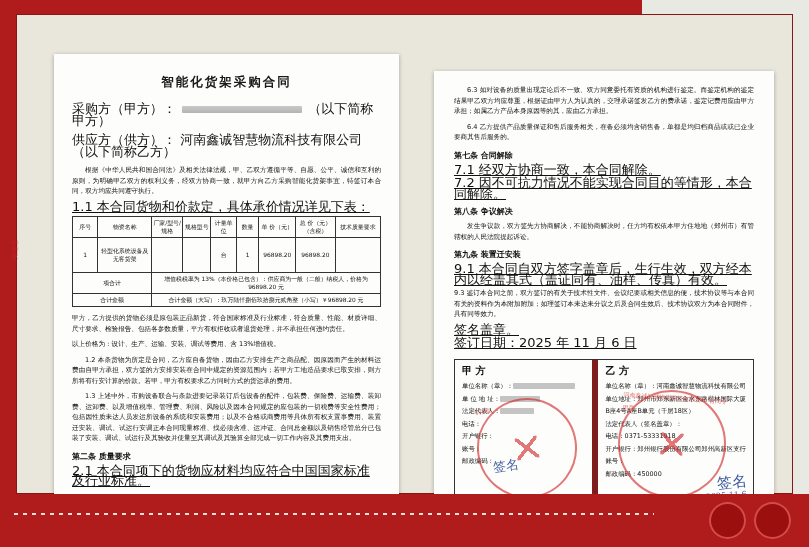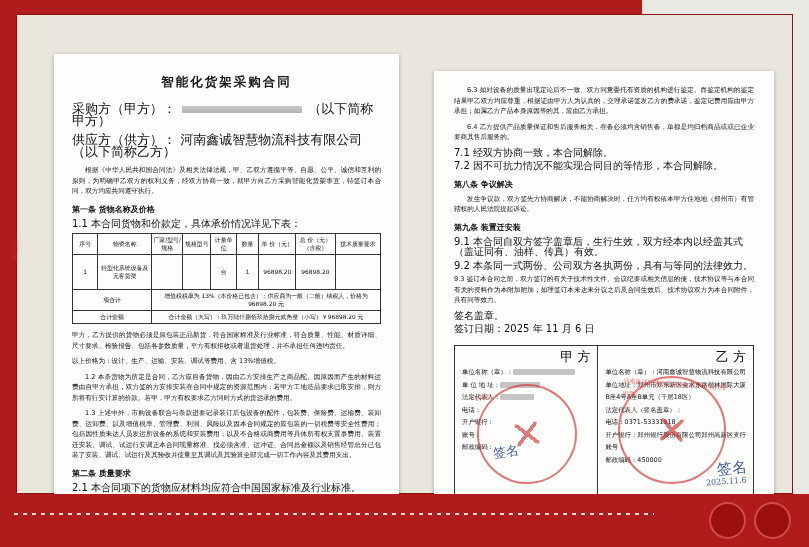--- a/index.html
+++ b/index.html
@@ -51,42 +51,42 @@
   }
   .party-line{font-size:13px;color:#111;margin:0 0 7px 0;line-height:12px;}
   .redact{
     display:inline-block;height:7px;vertical-align:middle;
     background:linear-gradient(to bottom,#c9c9c9,#b4b4b4);
     border-radius:1px;margin:0 2px;
   }
   .p{font-size:6.6px;color:#111;line-height:10.5px;margin:0 0 5px 0;text-align:justify;}
   .p.ind{text-indent:13px;}
   .sec{font-size:8px;font-weight:bold;color:#111;margin:7px 0 4px 0;}
-  .sub{font-size:10px;color:#111;margin:0 0 3px 0;line-height:10.5px;}
+  .sub{font-size:13px;color:#111;margin:0 0 3px 0;line-height:10.5px;text-decoration:underline;}
 
   table.goods{
     width:100%;border-collapse:collapse;margin:4px 0 6px 0;
     font-size:5.9px;color:#111;table-layout:fixed;
   }
   table.goods th,table.goods td{
     border:1px solid #333;padding:2px 1px;text-align:center;line-height:8px;vertical-align:middle;
   }
   table.goods th{font-weight:normal;}
   td.cell-left{text-align:left;padding-left:3px;}
   .row-tall td{height:30px;}
 
   
   .pr-pad{padding:14px 20px 10px 20px;}
   .sign-box{
     border:1px solid #333;margin-top:10px;height:165px;position:relative;
     display:flex;
   }
   .sign-col{flex:1;padding:5px 7px;font-size:6.4px;line-height:12.5px;color:#111;position:relative;}
   .sign-col.left{border-right:0;}
-  .sign-head{text-align:right;font-weight:normal;font-size:13px;margin-bottom:3px;}
+  .sign-head{text-align:left;font-weight:bold;font-size:10px;margin-bottom:3px;}
   .sign-row{white-space:nowrap;overflow:hidden;}
   .stamp{
     position:absolute;width:96px;height:96px;border-radius:50%;
     border:2.5px solid #d02626;opacity:.62;
     left:22px;top:38px;transform:rotate(-8deg);
   }
   .stamp:after{
     content:"";position:absolute;left:50%;top:50%;width:22px;height:22px;
     margin:-11px 0 0 -11px;
     background:
@@ -136,21 +136,20 @@
         </div>
 
         <div class="party-line">
           <span>供应方（供方）：</span>
           <span>河南鑫诚智慧物流科技有限公司</span>
           <span>（以下简称乙方）</span>
         </div>
 
         <div class="p ind">根据《中华人民共和国合同法》及相关法律法规，甲、乙双方遵循平等、自愿、公平、诚信和互利的原则，为明确甲乙双方的权利义务，经双方协商一致，就甲方向乙方采购智能化货架事宜，特签订本合同，双方均应共同遵守执行。</div>
 
-        <div class="sec">第一条 货物名称及价格</div>
         <div class="sub">1.1 本合同货物和价款定，具体承价情况详见下表：</div>
 
         <table class="goods">
           <thead>
             <tr>
               <th style="width:8%">序号</th>
               <th style="width:18%">物资名称</th>
               <th style="width:10%">厂家/型号/规格</th>
               <th style="width:9%">规格型号</th>
               <th style="width:8%">计量单位</th>
@@ -196,50 +195,50 @@
       </div>
     </div>
 
     <div class="side-stamp">骑缝章</div>
 
     <div class="page page-right">
       <div class="pr-pad">
         <div class="p ind">6.3 如对设备的质量出现定论后不一致、双方同意委托有资质的机构进行鉴定。而鉴定机构的鉴定结果甲乙双方均应尊重，根据证由甲方人为认真的，交理承诺签发乙方的费承诺，鉴定记费用应由甲方承担；如属乙方产品本身原因等的其，应由乙方承担。</div>
         <div class="p ind">6.4 乙方提供产品质量保证和售后服务相关，在备必须均含销售备，单都是均归档商品或或已企业要商其售后服务的。</div>
 
+        <div class="sec">第七条 合同解除</div>
         <div class="sub">7.1 经双方协商一致，本合同解除。</div>
         <div class="sub">7.2 因不可抗力情况不能实现合同目的等情形，本合同解除。</div>
 
         <div class="sec">第八条 争议解决</div>
         <div class="p ind">发生争议款，双方签先方协商解决，不能协商解决时，任方均有权依本甲方住地地（郑州市）有管辖权的人民法院提起诉讼。</div>
 
         <div class="sec">第九条 装置迁安装</div>
         <div class="sub">9.1 本合同自双方签字盖章后，生行生效，双方经本内以经盖其式（盖证同有、油样、传真）有效。</div>
-        <div class="sub">9.2 本条同一式两份、公司双方各执两份，具有与等同的法律效力。</div>
         <div class="p">9.3 鉴订本合同之前，双方签订的有关于技术性文件、会议纪要或相关信息的便，技术协议等与本合同有关的资料作为本附加附加；如理签订本未达未分议之后及合同生效后、技术协议双方为本合同附件，具有同等效力。</div>
         <div class="sub">签名盖章。</div>
         <div class="sub">签订日期：2025 年 11 月 6 日</div>
 
         <div class="sign-box">
           <div class="sign-col left">
             <div class="sign-head">甲 方</div>
             <div class="sign-row"><span>单位名称（章）：</span><span class="redact-r" style="width:62px"></span></div>
             <div class="sign-row"><span>单 位 地 址：</span><span class="redact-r" style="width:40px"></span></div>
             <div class="sign-row"><span>法定代表人：</span><span class="redact-r" style="width:34px"></span></div>
             <div class="sign-row"><span>电话：</span></div>
             <div class="sign-row"><span>开户银行：</span></div>
             <div class="sign-row"><span>账号：</span></div>
             <div class="sign-row"><span>邮政编码：</span></div>
             <div class="stamp">
               <div class="stamp-text">专用章</div>
             </div>
             <div class="sig-hand2">签名</div>
           </div>
 
-          <div class="sign-col" style="border-left:1px solid #7f1d1d">
+          <div class="sign-col" style="border-left:6px solid #7f1d1d">
             <div class="sign-head">乙 方</div>
             <div class="sign-row"><span>单位名称（章）：</span><span>河南鑫诚智慧物流科技有限公司</span></div>
             <div class="sign-row" style="white-space:normal"><span>单位地址：</span><span>郑州市郑东新区金水东路楷林国际大厦B座4号A座B单元（千层18区）</span></div>
             <div class="sign-row"><span>法定代表人（签名盖章）：</span></div>
             <div class="sign-row"><span>电话：</span><span>0371-53331918</span></div>
             <div class="sign-row"><span>开户银行：</span><span>郑州银行股份有限公司郑州高新区支行</span></div>
             <div class="sign-row"><span>账号：</span></div>
             <div class="sign-row"><span>邮政编码：</span><span>450000</span></div>
             <div class="stamp right">
               <div class="stamp-text">河南鑫诚智慧物流科技有限公司 合同专用章</div>

